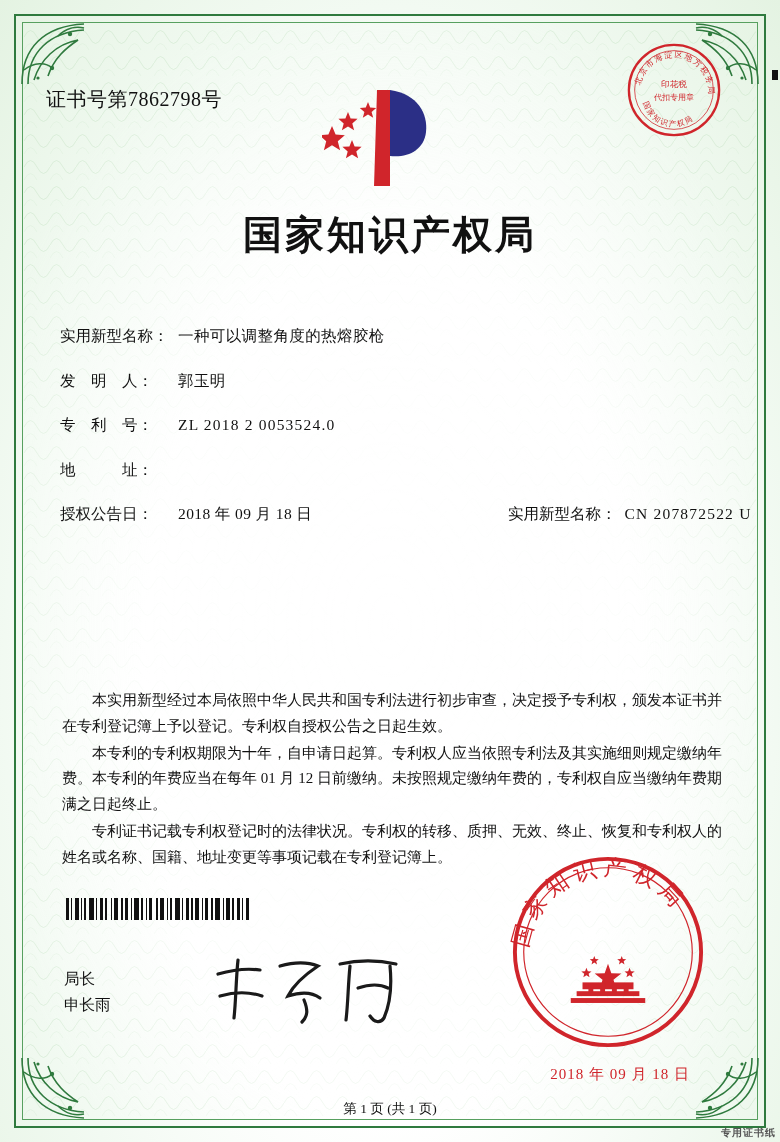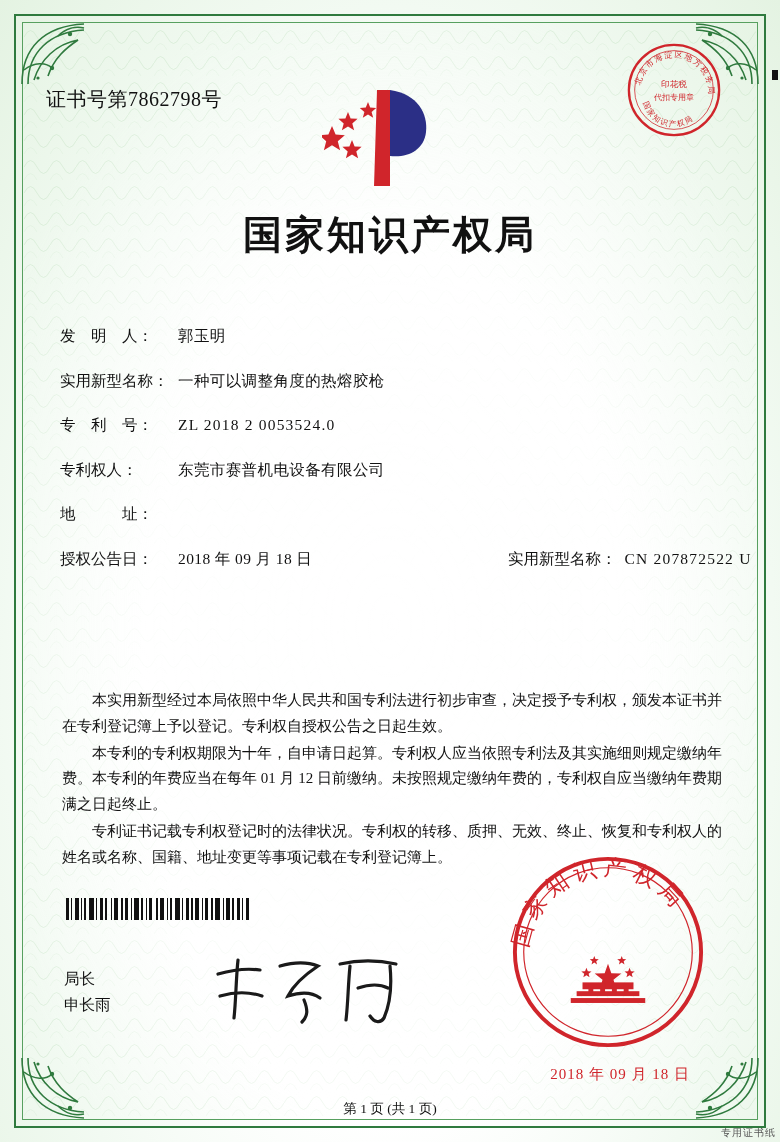--- a/index.html
+++ b/index.html
@@ -208,20 +208,21 @@
     height: 10px;
     background: #111;
   }
   .edge-mark2 {
     position: absolute;
     right: 4px;
     bottom: 2px;
     font-size: 10px;
     color: #555;
     letter-spacing: 1px;
+    font-weight: bold;
   }
 </style>
 </head>
 <body>
 
 <div class="page">
 
   <div class="border-outer"></div>
   <div class="border-inner"></div>
 
@@ -329,39 +330,35 @@
       </text>
       <text x="50" y="47" text-anchor="middle" font-size="9" fill="#d0252b" font-family="'DejaVu Serif',serif">印花税</text>
       <text x="50" y="60" text-anchor="middle" font-size="8.4" fill="#d0252b" font-family="'DejaVu Serif',serif">代扣专用章</text>
     </svg>
 
     <div class="title">国家知识产权局</div>
 
     <div class="fields">
 
       <div class="frow">
+        <div class="flabel">实用新型名称：</div>
+        <div class="fvalue">一种可以调整角度的热熔胶枪</div>
+      </div>
+
+      <div class="frow">
         <div class="flabel">发　明　人：</div>
         <div class="fvalue">郭玉明</div>
-      </div>
-
-      <div class="frow">
-        <div class="flabel">实用新型名称：</div>
-        <div class="fvalue">一种可以调整角度的热熔胶枪</div>
       </div>
 
       <div class="frow">
         <div class="flabel">专　利　号：</div>
         <div class="fvalue mono">ZL 2018 2 0053524.0</div>
       </div>
 
 
-      <div class="frow">
-        <div class="flabel">专利权人：</div>
-        <div class="fvalue">东莞市赛普机电设备有限公司</div>
-      </div>
 
       <div class="frow addr-wrap">
         <div class="flabel">地　　　址：</div>
       </div>
 
       <div class="frow two">
         <div class="flabel">授权公告日：</div>
         <div class="fvalue">2018 年 09 月 18 日</div>
         <div class="right-pair">
           <div class="flabel2">实用新型名称：</div>

